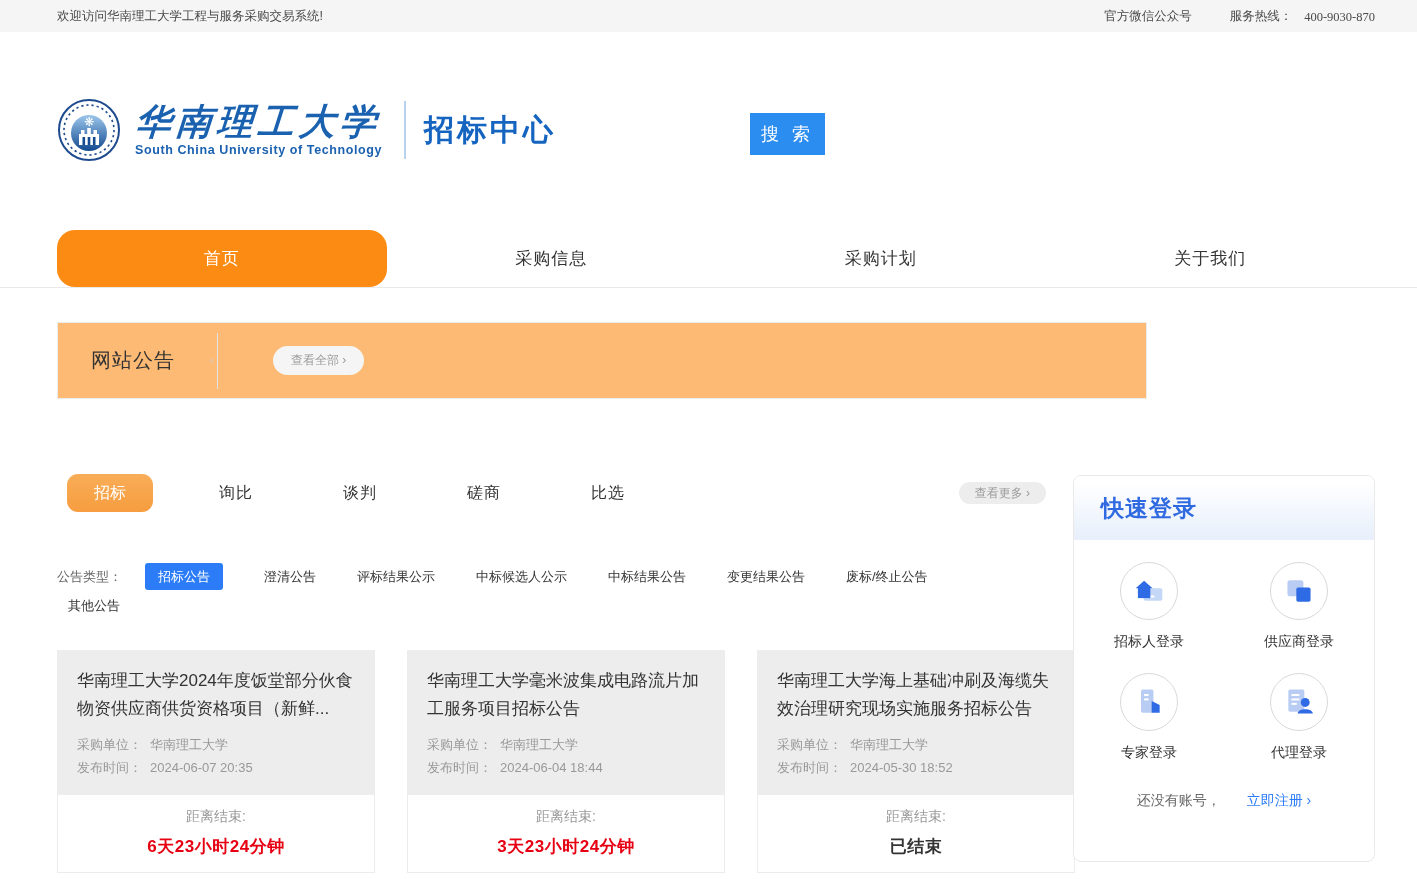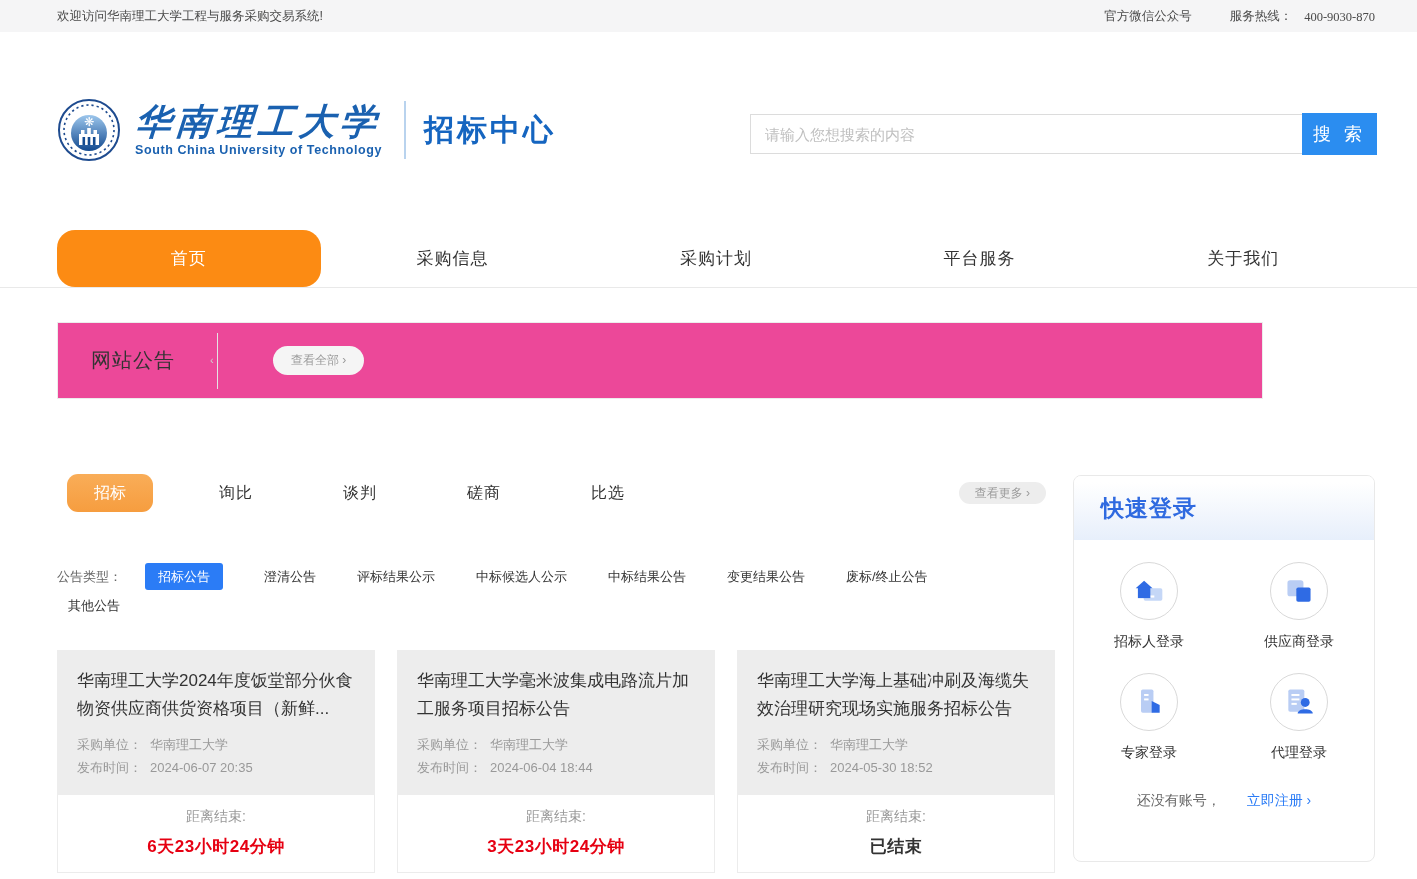--- a/index.html
+++ b/index.html
@@ -47,22 +47,22 @@
   .nav { position:absolute; top:230px; left:57px; width:1318px; height:57px; display:flex; background:#fff; }
   .nav-sep { position:absolute; top:287px; left:0; width:1417px; height:1px; background:#e9e9e9; }
   .nav-item {
     flex:1; display:flex; align-items:center; justify-content:center;
     font-size:17px; color:#333; letter-spacing:1px; cursor:pointer;border-radius:18px;
   }
   .nav-item.active { background:#fc8b13; color:#fff; }
 
   
   .notice-box {
-    position:absolute; top:322px; left:57px; width:1206px; height:77px;
-    border:1px solid #ececec; background:#ec4899; display:flex; align-items:center;
+    position:absolute; top:322px; left:57px; width:1090px; height:77px;
+    border:1px solid #ececec; background:#fdba74; display:flex; align-items:center;
   }
   .notice-title { font-size:20px; color:#333; letter-spacing:1px; margin-left:33px; }
   .notice-divider { position:relative; width:1px; height:56px; background:#e3e3e3; margin-left:42px; }
   .notice-divider .notch {
     position:absolute; left:-7px; top:23px; width:8px; height:8px; color:#cfcfcf; font-size:11px; line-height:8px;
   }
   .view-all-pill {
     margin-left:55px; height:29px; padding:0 18px; border-radius:15px;
     background:#f5f5f5; color:#9a9a9a; font-size:12px; display:flex; align-items:center; cursor:pointer;
   }
@@ -86,21 +86,21 @@
   .filter-label { font-size:13px; color:#666; }
   .filter-chip {
     margin-left:23px; height:27px; padding:0 13px; background:#2b7cf6; color:#fff;
     font-size:13px; display:flex; align-items:center; border-radius:3px; cursor:pointer;
   }
   .filter-item { font-size:13px; color:#333; margin-left:41px; cursor:pointer; }
   .filter-row2 { position:absolute; top:597px; left:68px; }
   .filter-row2 .filter-item { margin-left:0; }
 
   
-  .cards-row { position:absolute; top:650px; left:57px; display:flex; gap:22px; }
+  .cards-row { position:absolute; top:650px; left:57px; display:flex; gap:32px; }
   .card { width:318px; cursor:pointer; }
   .card-top { background:#ededed; padding:17px 20px 14px 20px; height:145px; }
   .card-title {
     font-size:17px; color:#333; line-height:1.62; height:56px; overflow:hidden;
     display:-webkit-box; -webkit-line-clamp:2; -webkit-box-orient:vertical;
   }
   .card-meta { margin-top:10px; font-size:13px; color:#999; line-height:1.8; }
   .card-meta .row { display:flex; gap:8px; }
   .card-bottom {
     background:#fff; border:1px solid #ececec; border-top:none; height:78px;
@@ -168,30 +168,28 @@
     </svg>
     <div class="brand-text">
       <div class="brand-cn">华南理工大学</div>
       <div class="brand-en">South China University of Technology</div>
     </div>
     <div class="brand-divider"></div>
     <div class="site-title">招标中心</div>
   </div>
 
   <div class="search-group">
-    <input class="search-input" type="text" placeholder="请输入您想搜索的内容" style="">
     <button class="search-btn">搜 索</button>
   </div>
 </div>
 
 <div class="nav">
   <div class="nav-item active">首页</div>
   <div class="nav-item">采购信息</div>
   <div class="nav-item">采购计划</div>
-  <div class="nav-item">平台服务</div>
   <div class="nav-item">关于我们</div>
 </div>
 <div class="nav-sep"></div>
 
 <div class="notice-box">
   <div class="notice-title">网站公告</div>
   <div class="notice-divider">
       <span class="notch">‹</span>
     </div>
   <div class="view-all-pill">查看全部 ›</div>

